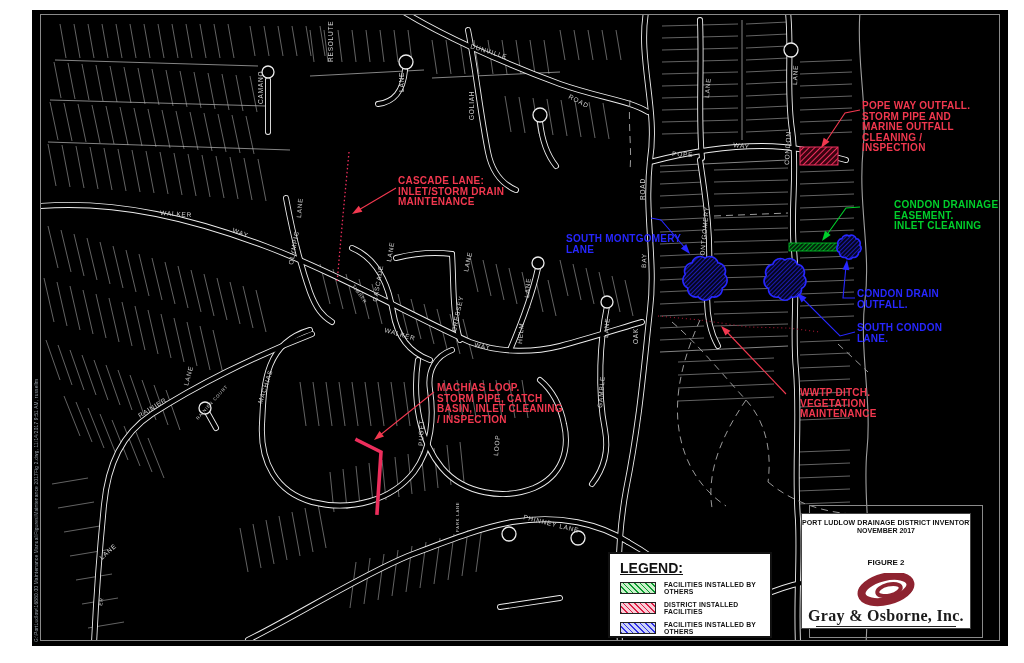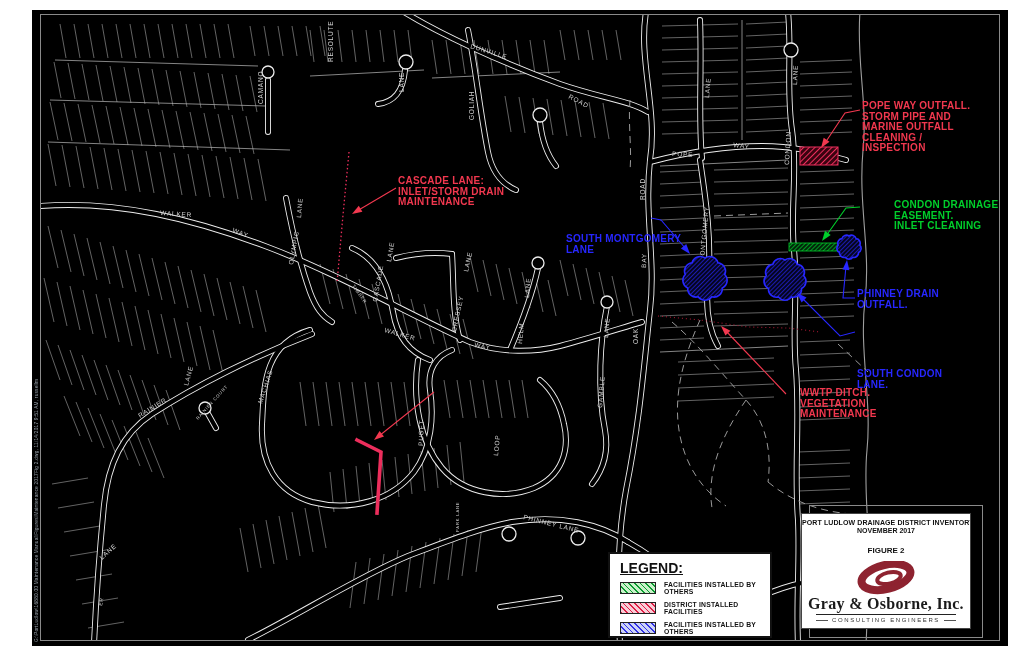--- a/index.html
+++ b/index.html
@@ -23,21 +23,21 @@
   .sw-blue{background-color:#ccd3f7;background-image:repeating-linear-gradient(45deg,rgba(40,40,230,.95) 0 1px,transparent 1px 4px);}
   .legend-label{font-size:6.8px;font-weight:bold;color:#111;letter-spacing:.2px;}
   
   .tb-shadow{position:absolute;left:809px;top:505px;width:174px;height:133px;border:1px solid #8a8a8a;
              background:transparent;z-index:6;box-sizing:border-box;}
   .title-block{position:absolute;left:801px;top:513px;width:170px;height:116px;background:#fff;
                border:1.5px solid #444;z-index:7;box-sizing:border-box;text-align:center;
                padding-top:5px;overflow:hidden;}
   .tb-line1{font-size:7px;font-weight:bold;color:#111;white-space:nowrap;letter-spacing:.1px;}
   .tb-line2{font-size:7px;font-weight:bold;color:#111;margin-top:1px;}
-  .tb-fig{font-size:8px;font-weight:bold;color:#111;margin-top:12px;}
+  .tb-fig{font-size:8px;font-weight:bold;color:#111;margin-top:24px;}
   .tb-logo{margin-top:6px;}
   .tb-company{font-family:"Liberation Serif", serif;font-weight:bold;font-size:16px;color:#1a1a1a;
               margin-top:-4px;letter-spacing:.3px;white-space:nowrap;}
   .tb-rule{height:1px;background:#222;margin:1px 14px 0 14px;}
   .tb-tagline{display:flex;align-items:center;justify-content:center;margin:2px 14px 0 14px;}
   .tb-tagline .tagline-text{font-size:6px;letter-spacing:1.6px;color:#333;padding:0 4px;white-space:nowrap;}
   .tb-tagline::before,.tb-tagline::after{content:"";flex:1;height:1px;background:#555;}
 </style>
 </head>
 <body>
@@ -248,30 +248,34 @@
     <div class="tb-company">Gray &amp; Osborne, Inc.</div>
     <div class="tb-rule"></div>
     <div class="tb-tagline">
       <span class="tagline-text">CONSULTING ENGINEERS</span>
     </div>
   </div>
 
 <div class="callout" style="left: 398px; top: 176px; color: rgb(242, 56, 79);">CASCADE LANE:
 INLET/STORM DRAIN
 MAINTENANCE</div>
+    <div class="callout" style="left: 437px; top: 383px; color: rgb(242, 56, 79);">MACHIAS LOOP.
+STORM PIPE, CATCH
+BASIN, INLET CLEANING
+/ INSPECTION</div>
     <div class="callout" style="left: 787px; top: 388px; color: rgb(242, 56, 79); margin-left: 13px;">WWTP DITCH.
 VEGETATION
 MAINTENANCE</div>
     <div class="callout" style="left: 862px; top: 101px; color: rgb(242, 56, 79);">POPE WAY OUTFALL.
 STORM PIPE AND
 MARINE OUTFALL
 CLEANING /
 INSPECTION</div>
     <div class="callout" style="left: 862px; top: 200px; color: rgb(0, 207, 43); margin-left: 32px;">CONDON DRAINAGE
 EASEMENT.
 INLET CLEANING</div>
     <div class="callout" style="left: 566px; top: 210px; color: rgb(39, 39, 255); margin-top: 24px;">SOUTH MONTGOMERY
 LANE</div>
-    <div class="callout" style="left: 857px; top: 289px; color: rgb(39, 39, 255);">PHINNEY DRAIN
+    <div class="callout" style="left: 857px; top: 289px; color: rgb(39, 39, 255);">CONDON DRAIN
 OUTFALL.</div>
-    <div class="callout" style="left: 857px; top: 323px; color: rgb(39, 39, 255); margin-top: 46px;">SOUTH CONDON
+    <div class="callout" style="left: 857px; top: 323px; color: rgb(39, 39, 255);">SOUTH CONDON
 LANE.</div>
   </div>
 
 </body></html>

